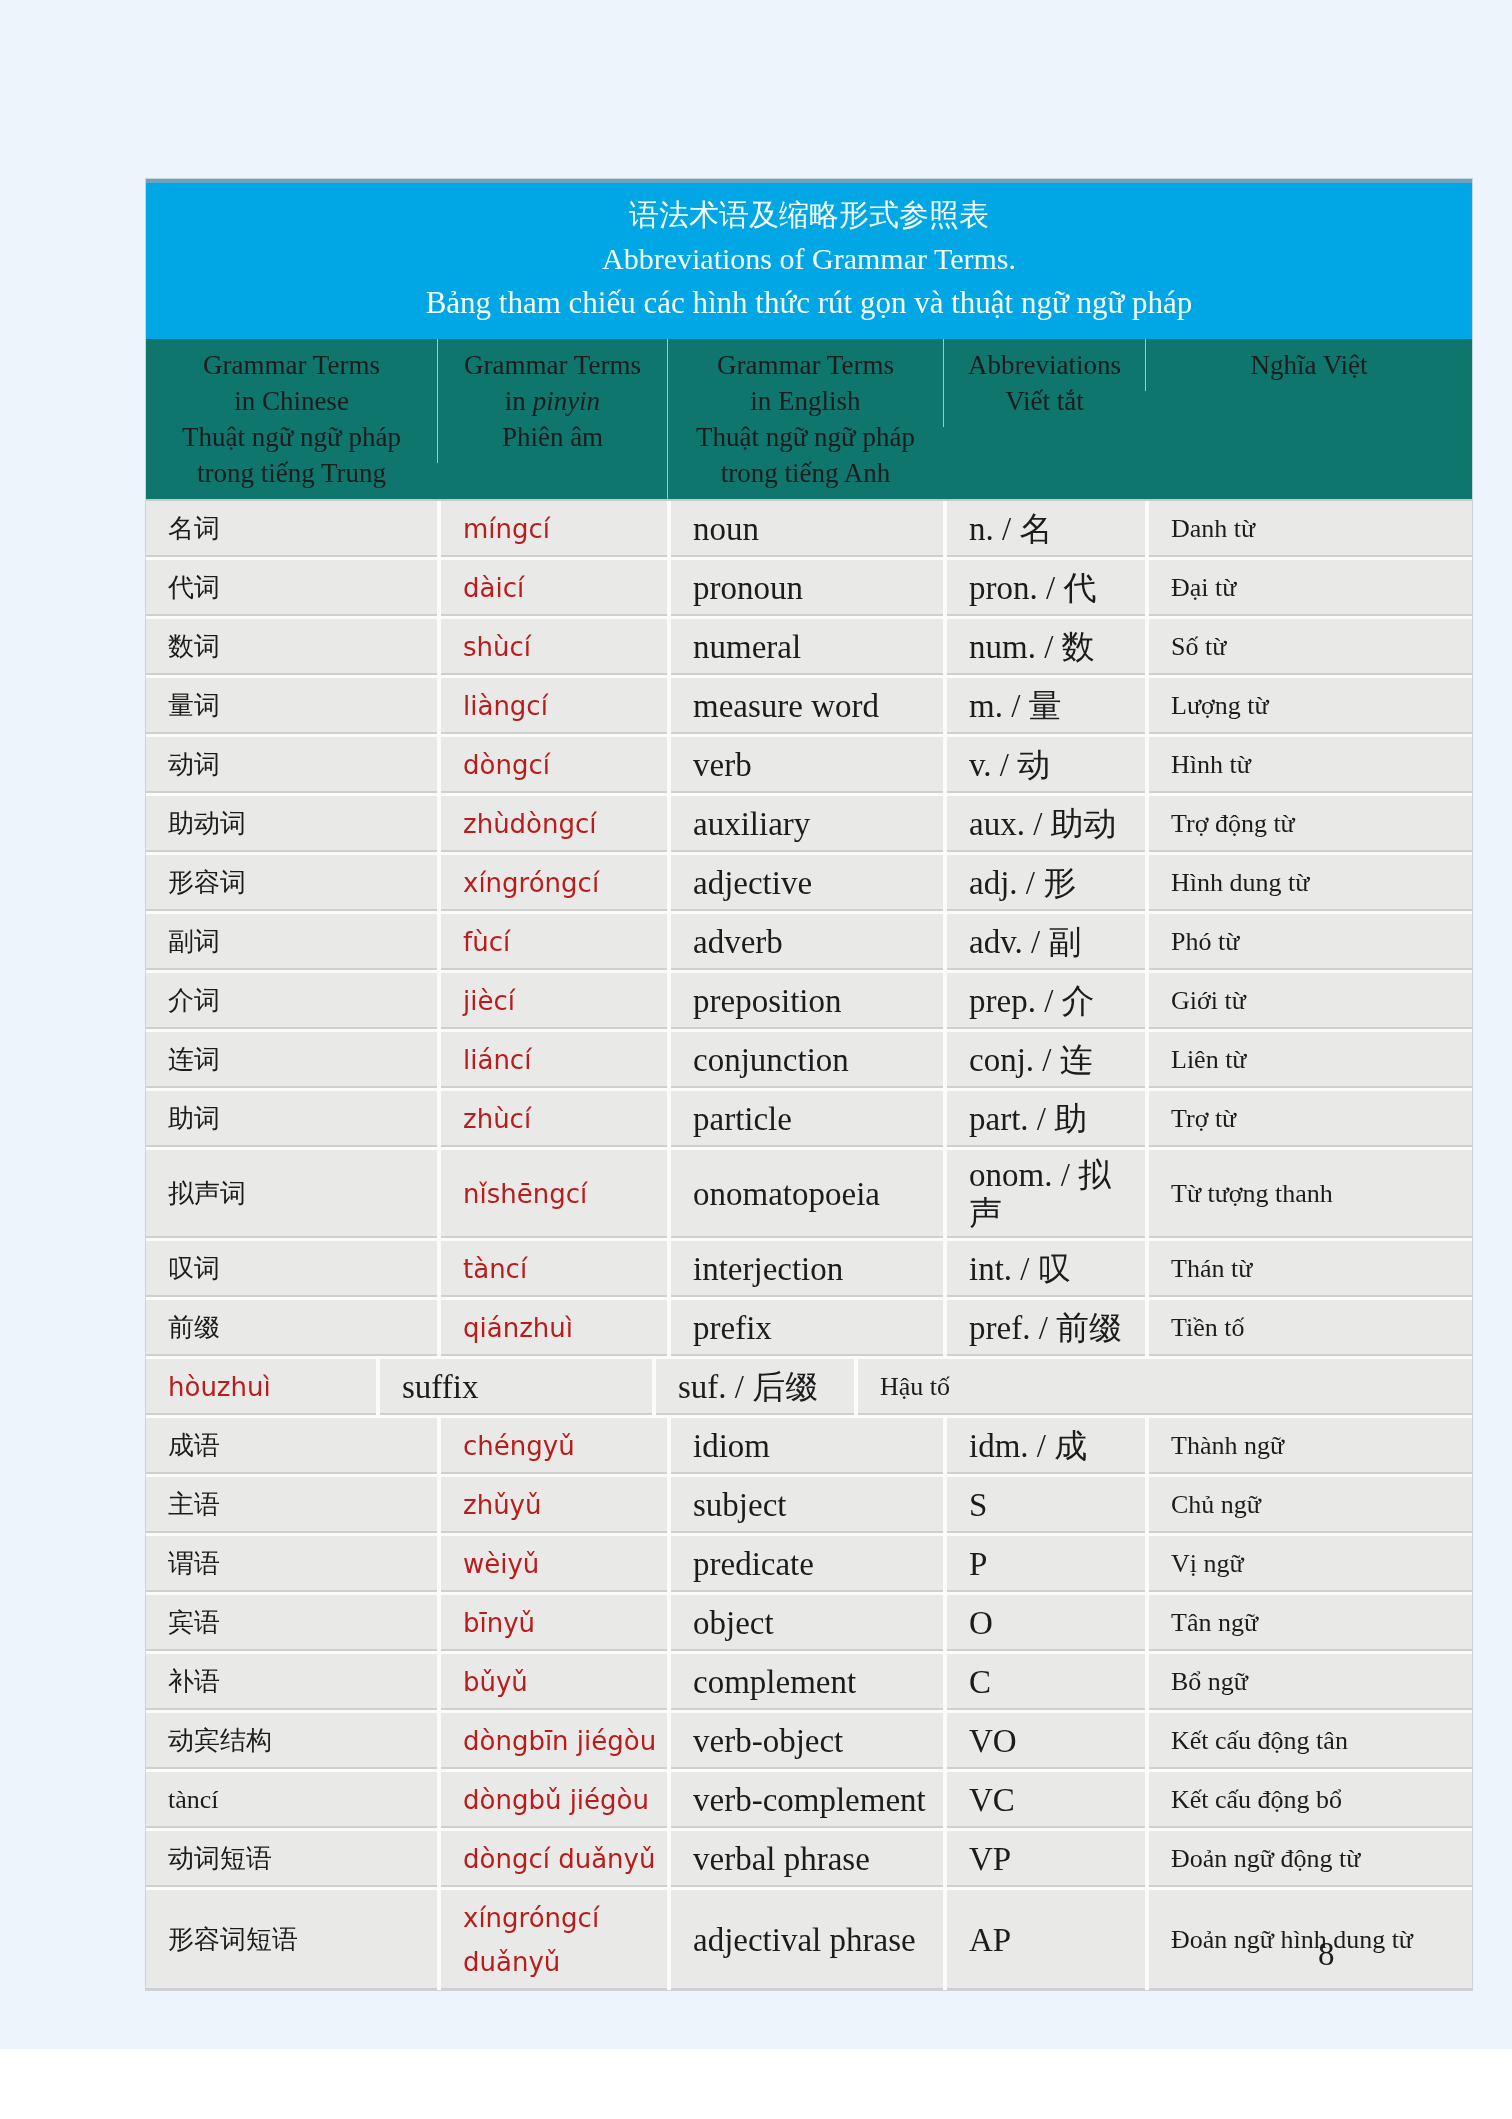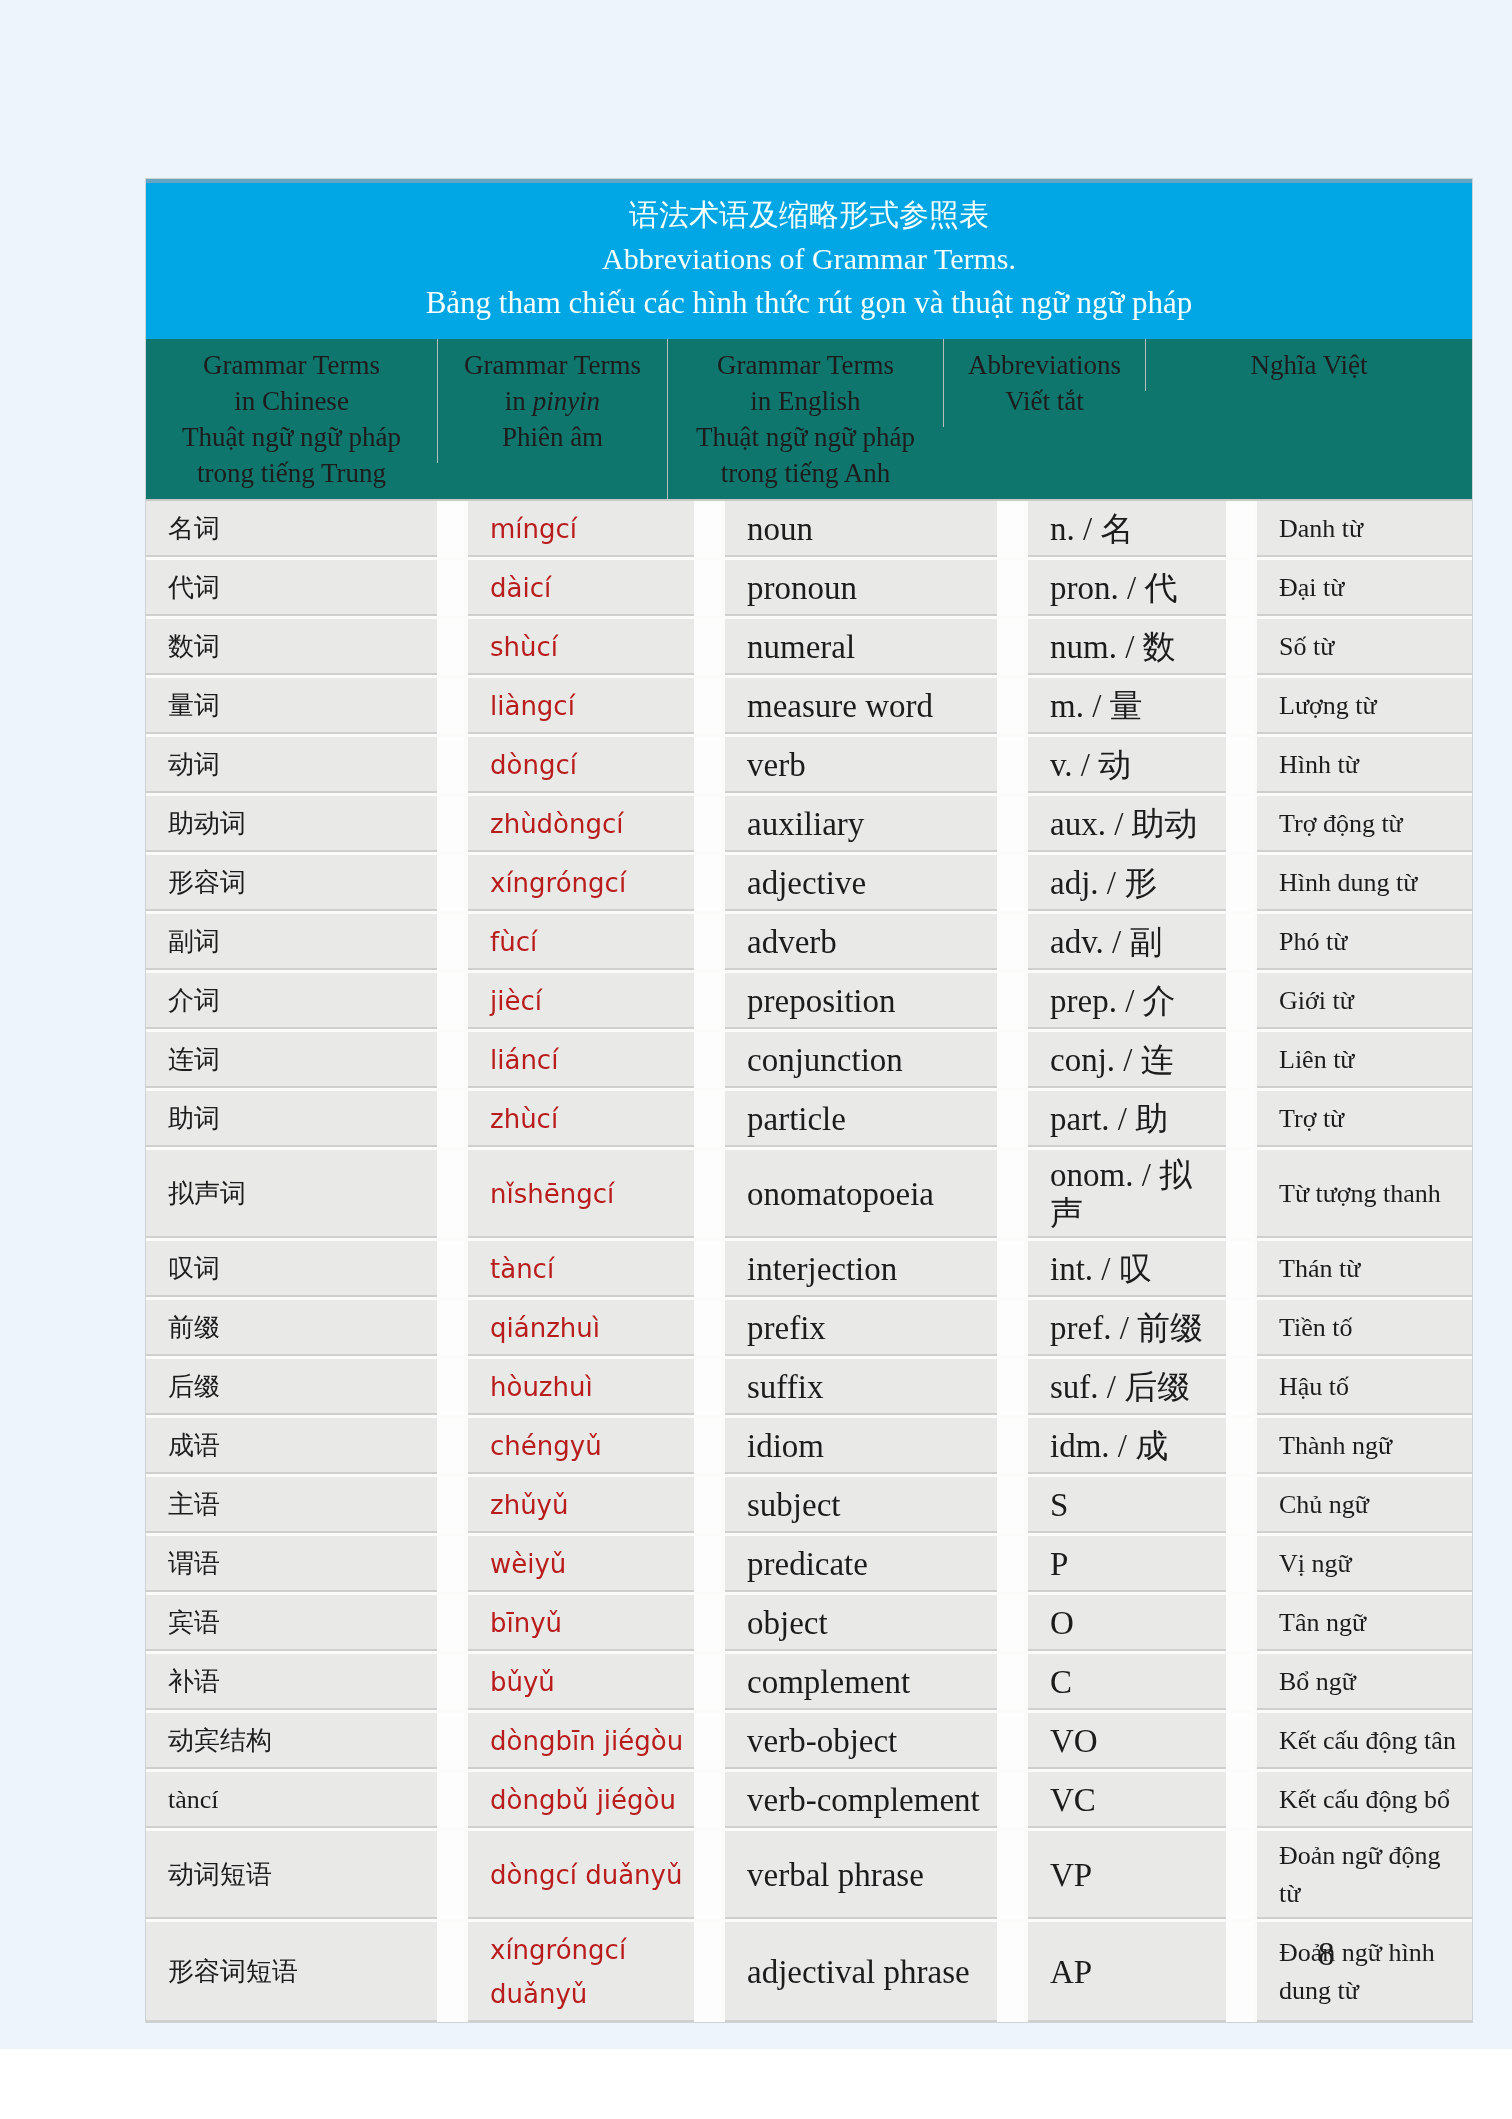--- a/index.html
+++ b/index.html
@@ -32,21 +32,21 @@
     text-align:center;font-size:27px;line-height:36px;box-sizing:border-box;
     padding:8px 4px;
   }
   .hcell + .hcell{border-left:1px solid #b9bcbc;}
   .c0{width:291px;}
   .c1{width:230px;}
   .c2{width:276px;}
   .c3{width:202px;}
   .c4{width:235px;flex:1;}
   .tbody{border-top:2px solid #c9c9c7;}
-  .trow{display:flex;border-top:3px solid #fbfbfa;gap:27px;}
+  .trow{display:flex;border-top:3px solid #fbfbfa;}
   .trow:first-child{border-top:none;}
   .tcell{
     background:#e9eae8;min-height:56px;display:flex;align-items:center;
     box-sizing:border-box;padding:6px 10px 6px 22px;
     font-size:26px;line-height:38px;
     box-shadow:inset 0 -2px 0 #cfcfcd;
   }
   .tcell + .tcell{border-left:4px solid #fbfbfa;}
   .tcell.c1{
     font-family:"DejaVu Sans","Liberation Sans",sans-serif;
@@ -189,21 +189,20 @@
         <div class="tcell c4">Thán từ</div>
       </div>
       <div class="trow">
         <div class="tcell c0">前缀</div>
         <div class="tcell c1">qiánzhuì</div>
         <div class="tcell c2">prefix</div>
         <div class="tcell c3">pref. / 前缀</div>
         <div class="tcell c4">Tiền tố</div>
       </div>
       <div class="trow">
-        <div class="tcell c0">后缀</div>
         <div class="tcell c1">hòuzhuì</div>
         <div class="tcell c2">suffix</div>
         <div class="tcell c3">suf. / 后缀</div>
         <div class="tcell c4">Hậu tố</div>
       </div>
       <div class="trow">
         <div class="tcell c0">成语</div>
         <div class="tcell c1">chéngyǔ</div>
         <div class="tcell c2">idiom</div>
         <div class="tcell c3">idm. / 成</div>

